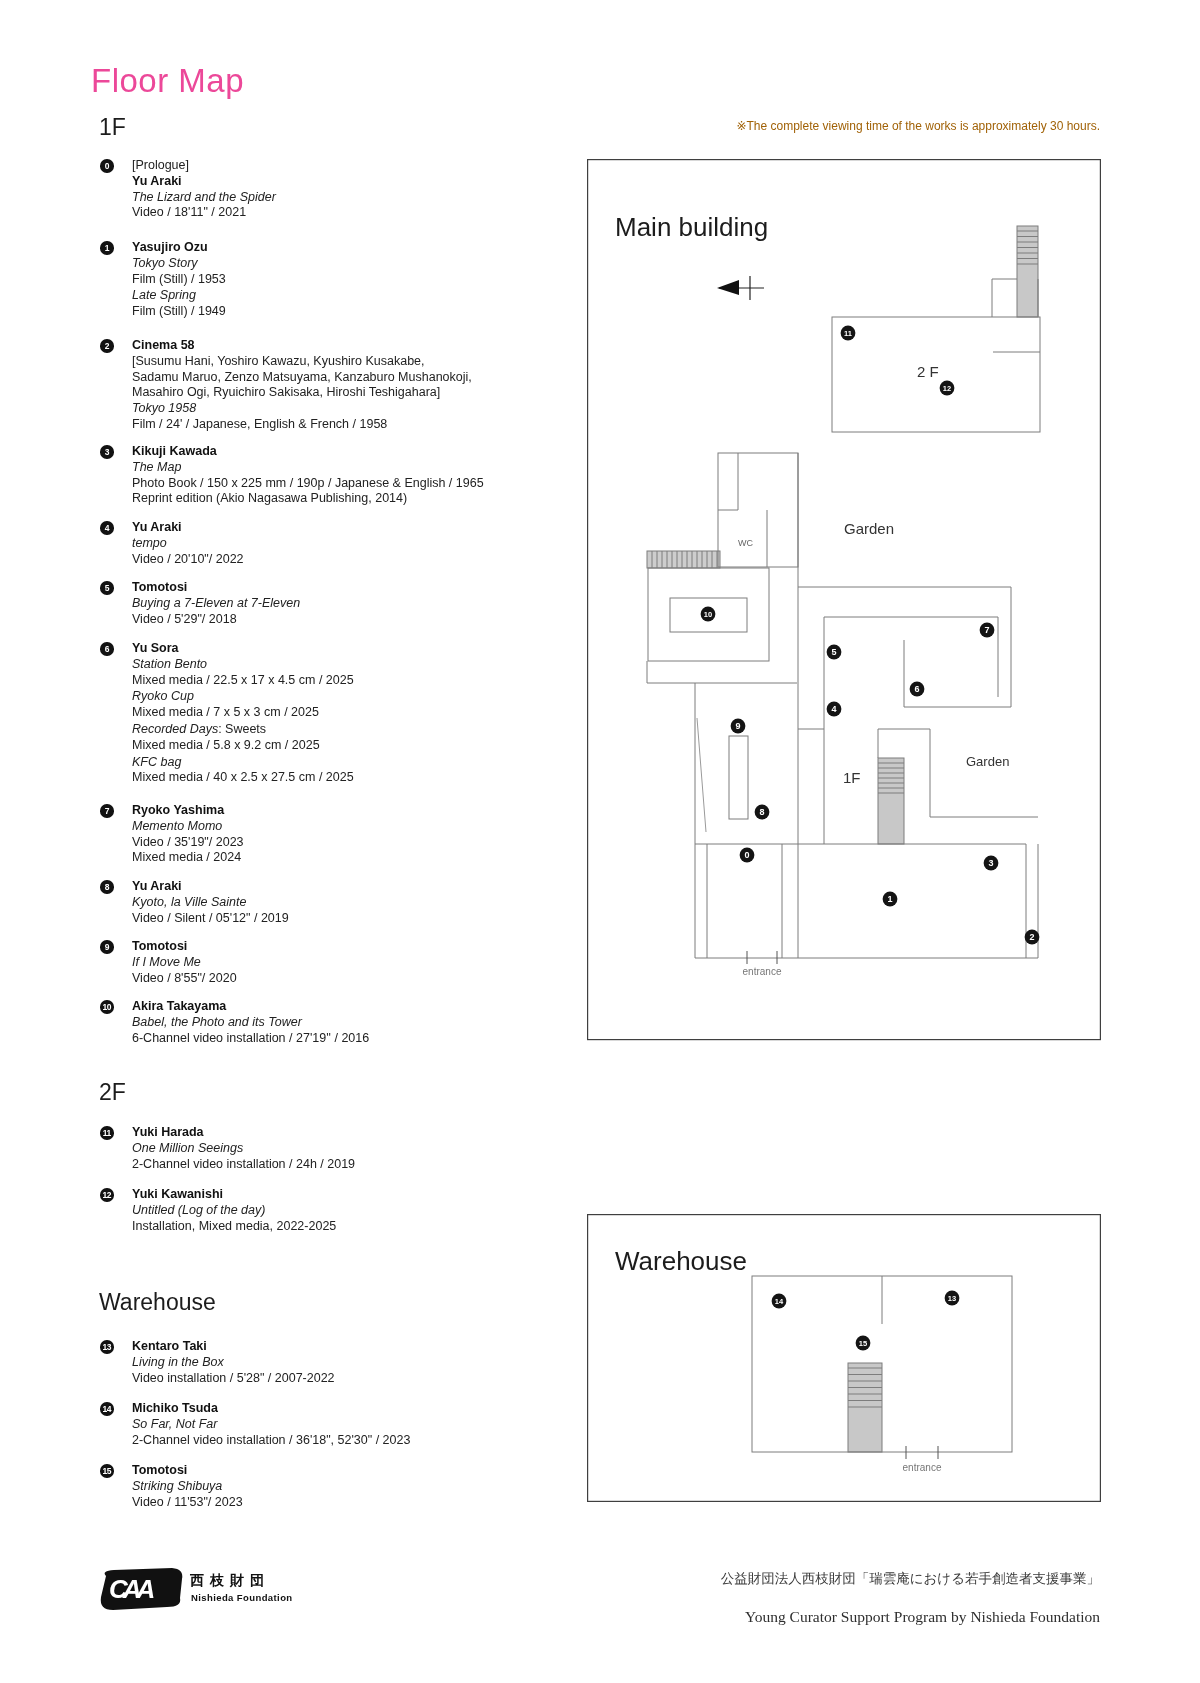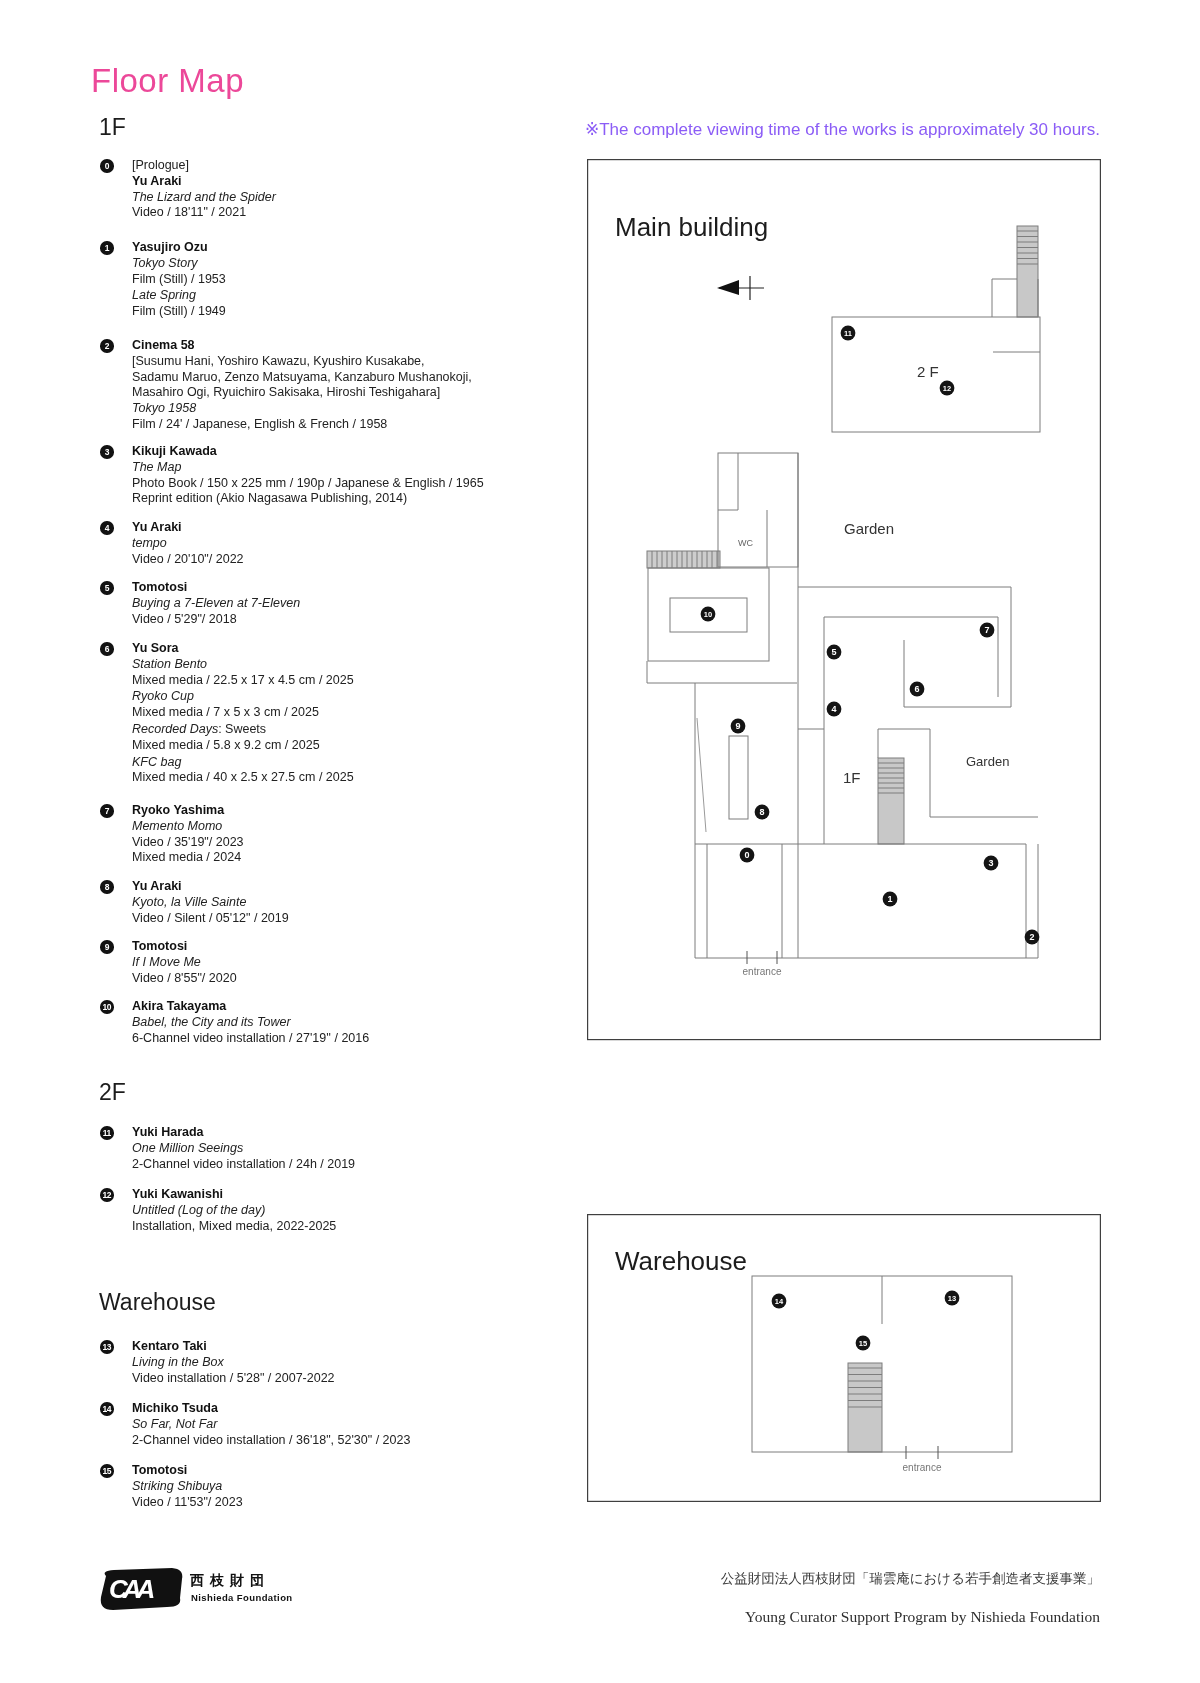--- a/index.html
+++ b/index.html
@@ -3,21 +3,21 @@
 <meta charset="utf-8">
 <style>
   html,body{margin:0;padding:0;}
   body{
     width:1200px;height:1683px;position:relative;background:#fff;
     font-family:"Liberation Sans","DejaVu Sans",sans-serif;color:#1a1a1a;
     overflow:hidden;
   }
   .abs{position:absolute;}
   #page-title{left:91px;top:62px;font-size:33px;letter-spacing:.5px;color:#ec4899;}
-  #viewing-note{right:100px;top:119px;font-size:17px;color:#8b5cf6;}
+  #viewing-note{right:100px;top:119px;font-size:12px;color:#a16207;}
   
   #work-list{left:0;top:0;width:587px;height:1683px;}
   .fl-heading{position:absolute;left:99px;font-size:23px;color:#1c1c1c;}
   .item{position:absolute;left:92px;width:480px;}
   .item .num{
     position:absolute;left:8px;top:1px;width:13.5px;height:13.5px;border-radius:50%;
     background:#121212;color:#fff;font-size:8.5px;font-weight:600;
     display:flex;align-items:center;justify-content:center;letter-spacing:-.5px;
   }
   .item .lines{position:absolute;left:40px;top:0;white-space:nowrap;}
@@ -136,21 +136,21 @@
       <div class="lines">
         <div class="ln"><span class="s-b">Tomotosi</span></div>
         <div class="ln"><span class="s-i">If I Move Me</span></div>
         <div class="ln"><span class="s-p">Video / 8'55"/ 2020</span></div>
       </div>
     </div>
     <div class="item" style="top: 999px;">
       <span class="num">10</span>
       <div class="lines">
         <div class="ln"><span class="s-b">Akira Takayama</span></div>
-        <div class="ln"><span class="s-i">Babel, the City and its Tower</span></div>
+        <div class="ln"><span class="s-i">Babel, the Photo and its Tower</span></div>
         <div class="ln"><span class="s-p">6-Channel video installation / 27'19'' / 2016</span></div>
       </div>
     </div>
     <div class="fl-heading" style="top: 1079px;">2F</div>
     <div class="item" style="top: 1125px;">
       <span class="num">11</span>
       <div class="lines">
         <div class="ln"><span class="s-b">Yuki Harada</span></div>
         <div class="ln"><span class="s-i">One Million Seeings</span></div>
         <div class="ln"><span class="s-p">2-Channel video installation / 24h / 2019</span></div>

